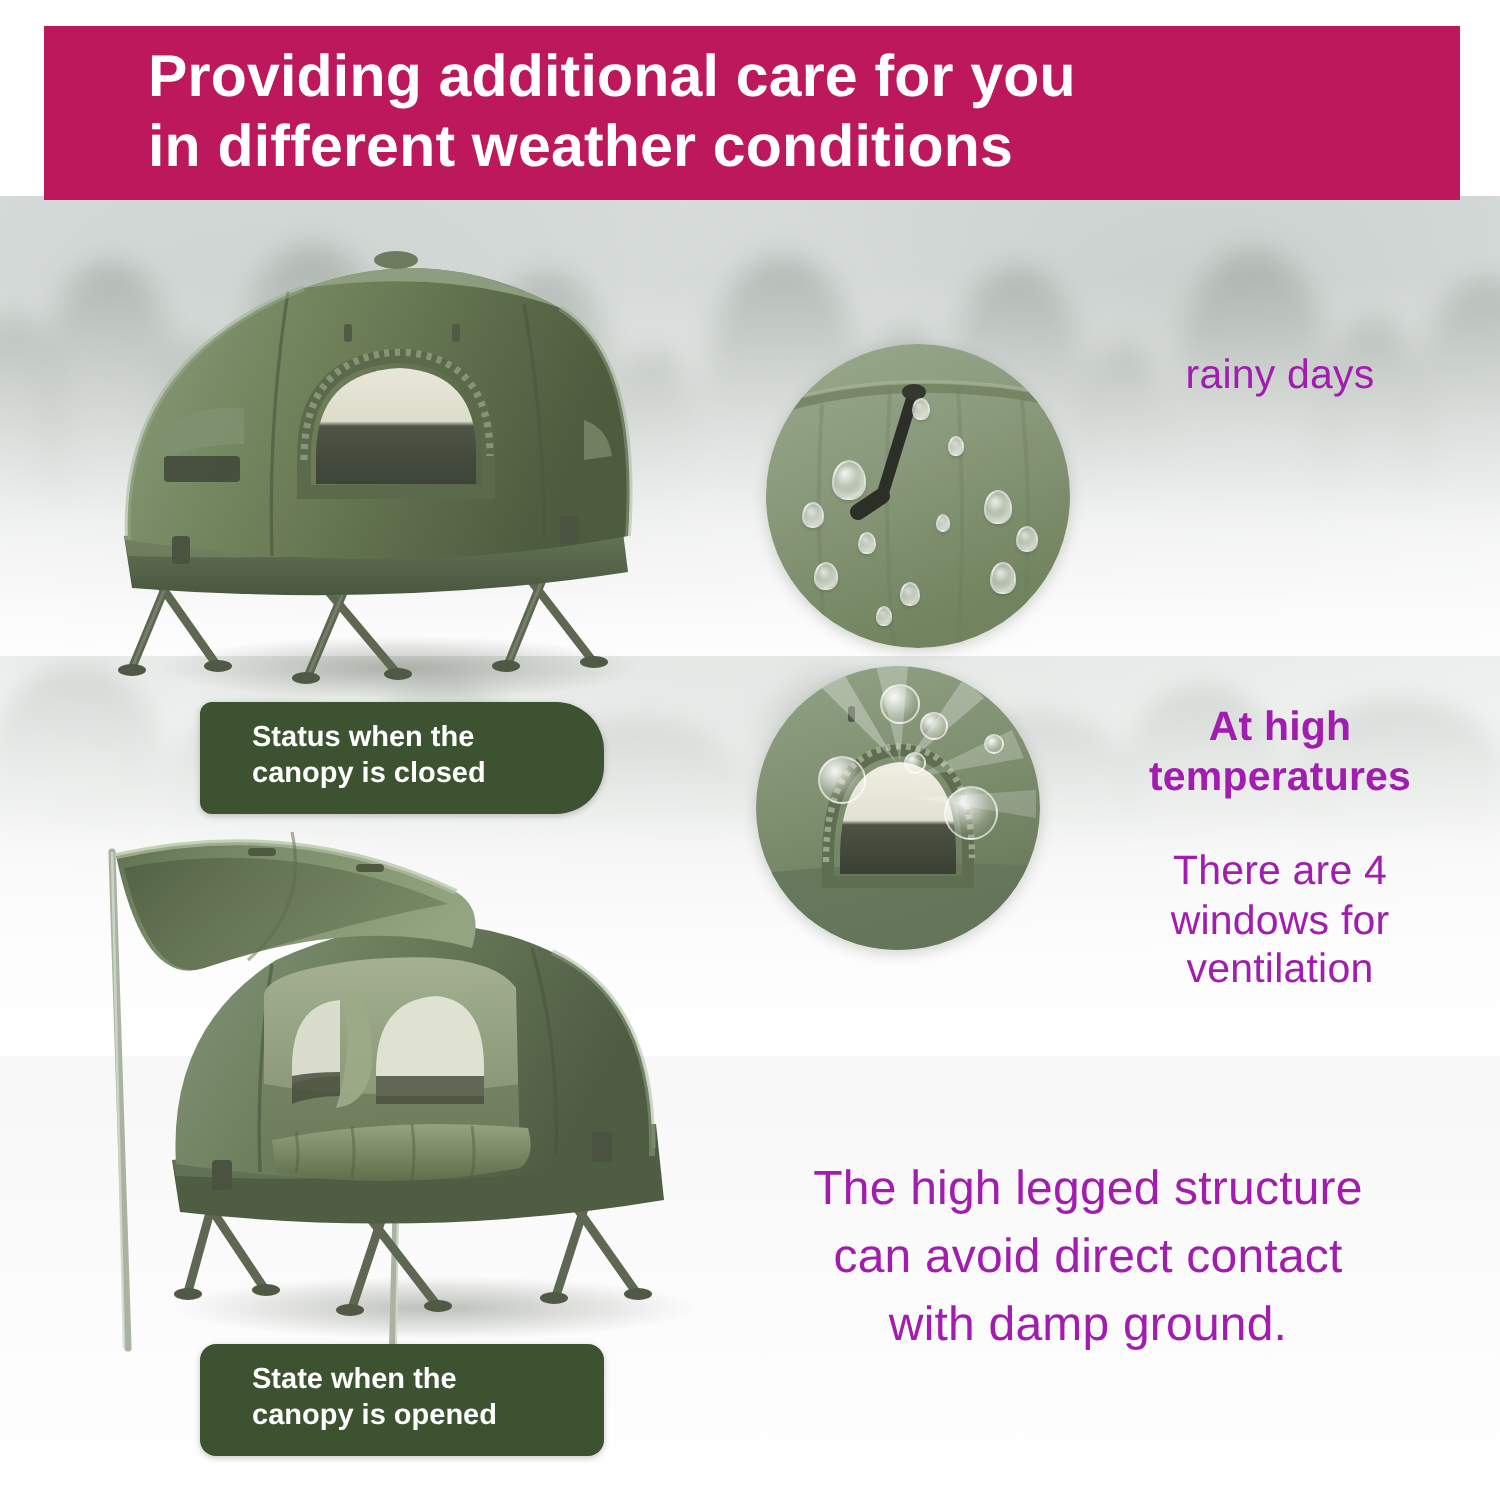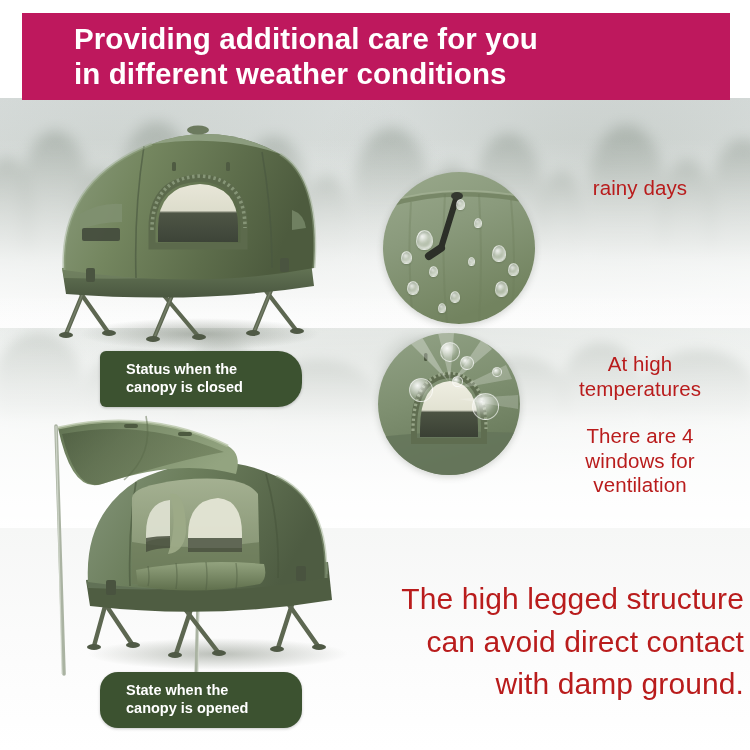--- a/index.html
+++ b/index.html
@@ -76,42 +76,42 @@
     padding:9px 22px 10px 26px;
     white-space:pre-line;
     box-shadow:0 1px 3px rgba(0,0,0,.22);
   }
   .pill.closed{
     left:100px; top:351px; width:202px;
     border-radius:6px 24px 24px 6px;
   }
   .pill.opened{
     left:100px; top:672px; width:202px;
-    border-radius:18px;
+    border-radius:8px;
   }
 
   
   .copy{
     position:absolute;
-    color:#b91c1c;
+    color:#a21caf;
     font-size:20.5px;
     line-height:1.20;
     text-align:center;
     white-space:pre-line;
     letter-spacing:.1px;
   }
   .copy.c1{ left:540px; top:176px; width:200px; }
   .copy.c2{ left:540px; top:232px; width:200px; }
-  .copy.c3{ left:536px; top:352px; width:208px; }
+  .copy.c3{ left:536px; top:352px; width:208px;font-weight:bold; }
   .copy.c4{ left:536px; top:424px; width:208px; }
 
   .copy.big{
     left:344px; top:578px; width:400px;
-    font-size:30px; line-height:1.42;
-    text-align:right;
+    font-size:24px; line-height:1.42;
+    text-align:center;
   }
 
   
   .art{ position:absolute; }
   .art svg{ display:block; overflow:visible; }
 
   #tent-closed{ left:48px;  top:118px;  width:300px; height:235px; }
   #tent-open{   left:28px;  top:402px;  width:340px; height:285px; }
 
   

